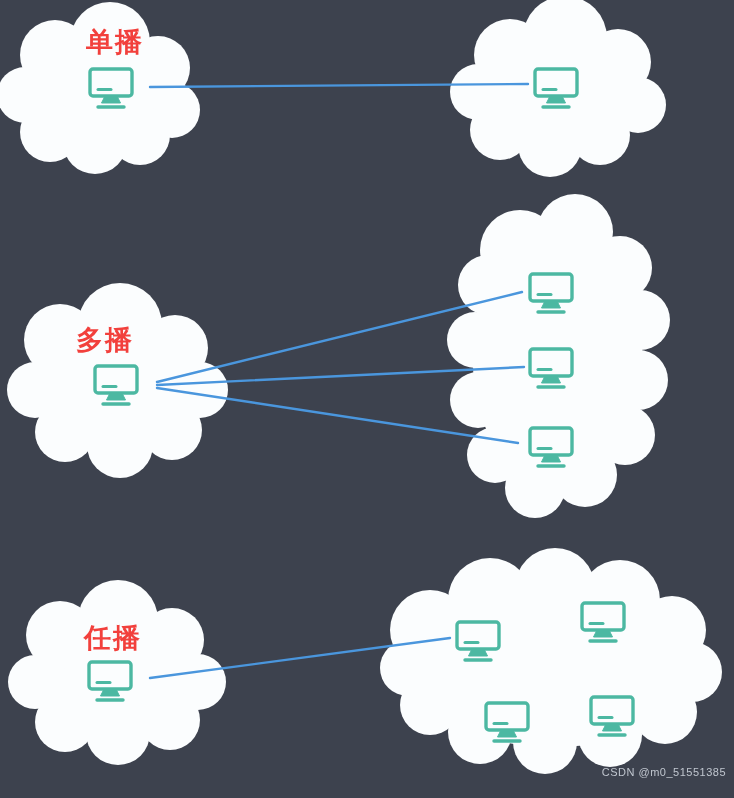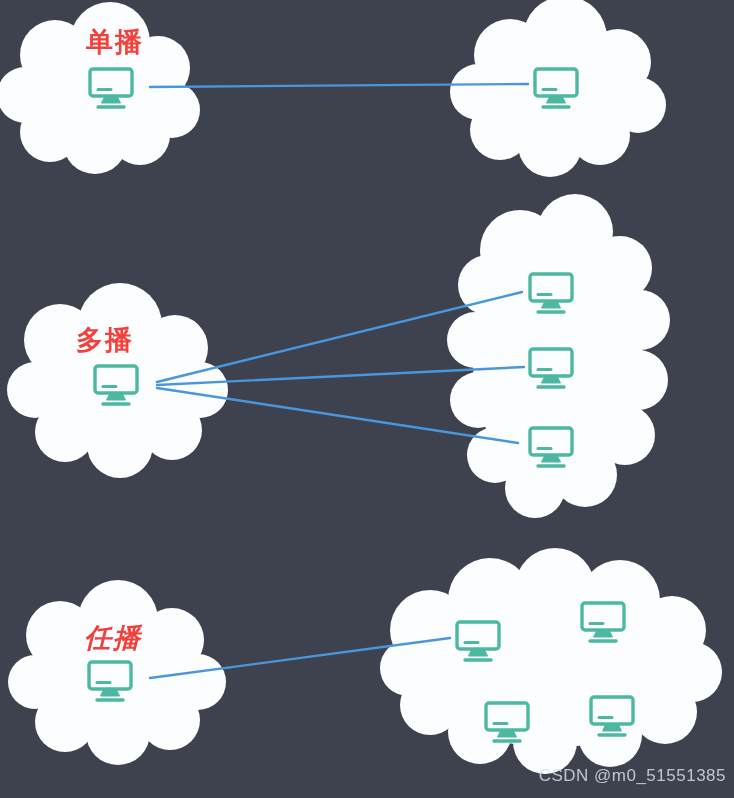--- a/index.html
+++ b/index.html
@@ -13,24 +13,24 @@
   .monitor-frame{fill:none;stroke:#4cb8a2;stroke-width:3.4;stroke-linejoin:round;}
   .monitor-innerline{stroke:#4cb8a2;stroke-width:3;stroke-linecap:round;fill:none;}
   .monitor-stand{fill:#4cb8a2;stroke:#4cb8a2;stroke-width:1;stroke-linejoin:round;}
   .monitor-base{stroke:#4cb8a2;stroke-width:3.4;stroke-linecap:round;fill:none;}
   .cast-label{
     position:absolute;color:#f2403c;font-size:27px;font-weight:700;
     letter-spacing:2px;line-height:1;user-select:none;
   }
   .label-unicast{left:86px;top:29px;}
   .label-multicast{left:76px;top:327px;}
-  .label-anycast{left:84px;top:625px;font-style:italic;}
+  .label-anycast{left:84px;top:625px;}
   .watermark{
     position:absolute;right:8px;top:766px;color:rgba(215,221,229,.85);
-    font-size:17px;letter-spacing:.5px;user-select:none;
+    font-size:11px;letter-spacing:.5px;user-select:none;
   }
 </style>
 </head>
 <body>
 
 <div class="stage">
 
   <svg width="734" height="798" viewBox="0 0 734 798">
 
     <defs>

